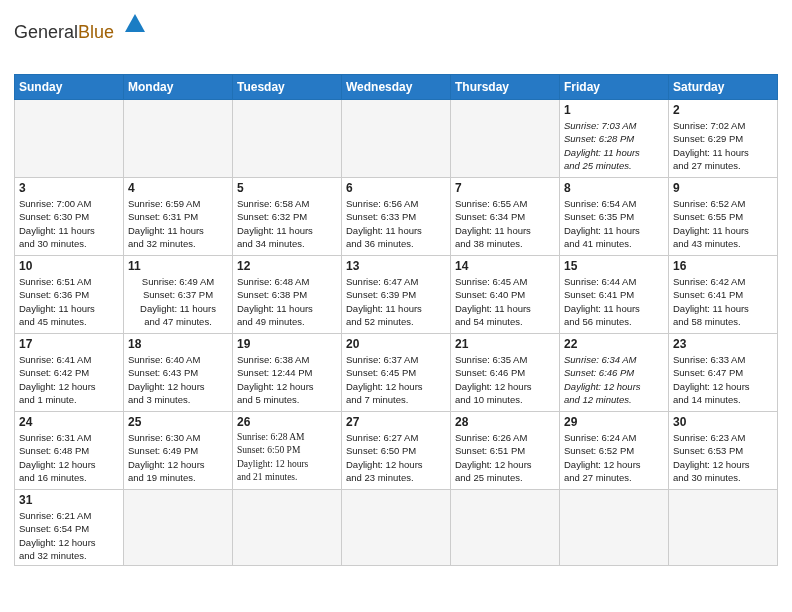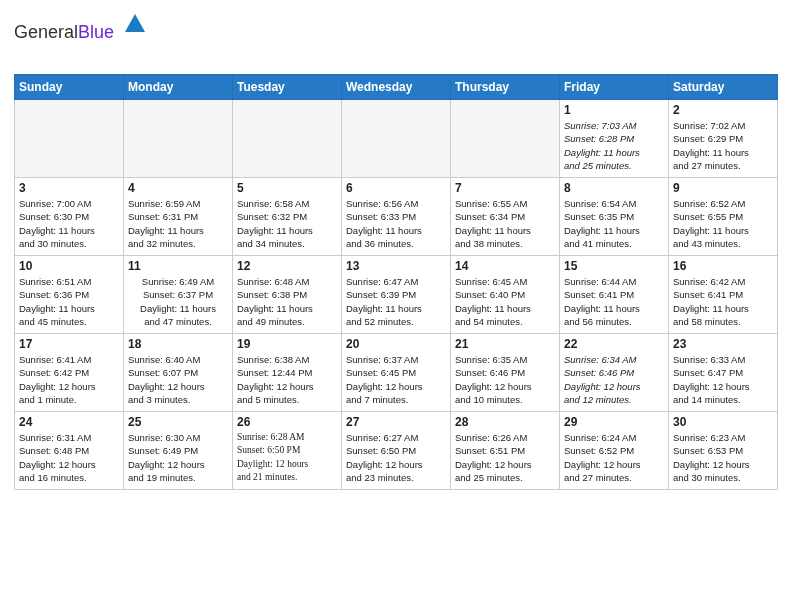--- a/index.html
+++ b/index.html
@@ -24,21 +24,21 @@
       display: flex;
       align-items: center;
       gap: 0px;
     }
     .logo-text {
       font-size: 18px;
       font-weight: normal;
       color: #333;
       line-height: 1;
     }
-    .logo-text span.blue { color: #6d28d9; }
+    .logo-text span.blue { color: #a16207; }
     .logo-icon {
       width: 28px;
       height: 28px;
       margin-left: 2px;
     }
     .title-block {
       text-align: right;
     }
     .month-title {
       font-size: 36px;
@@ -256,21 +256,21 @@
           <td>
             <span class="day-number">17</span>
             <div class="day-info" style="white-space: pre-line;">Sunrise: 6:41 AM
 Sunset: 6:42 PM
 Daylight: 12 hours
 and 1 minute.</div>
           </td>
           <td>
             <span class="day-number">18</span>
             <div class="day-info" style="white-space: pre-line;">Sunrise: 6:40 AM
-Sunset: 6:07 PM
+Sunset: 6:43 PM
 Daylight: 12 hours
 and 3 minutes.</div>
           </td>
           <td>
             <span class="day-number">19</span>
             <div class="day-info" style="white-space: pre-line;">Sunrise: 6:38 AM
 Sunset: 12:44 PM
 Daylight: 12 hours
 and 5 minutes.</div>
           </td>
@@ -346,16 +346,31 @@
 Daylight: 12 hours
 and 27 minutes.</div>
           </td>
           <td>
             <span class="day-number">30</span>
             <div class="day-info" style="white-space: pre-line;">Sunrise: 6:23 AM
 Sunset: 6:53 PM
 Daylight: 12 hours
 and 30 minutes.</div>
           </td>
+        </tr>
+        <tr>
+          <td class="last-row">
+            <span class="day-number">31</span>
+            <div class="day-info" style="white-space: pre-line;">Sunrise: 6:21 AM
+Sunset: 6:54 PM
+Daylight: 12 hours
+and 32 minutes.</div>
+          </td>
+          <td class="last-row empty"></td>
+          <td class="last-row empty"></td>
+          <td class="last-row empty"></td>
+          <td class="last-row empty"></td>
+          <td class="last-row empty"></td>
+          <td class="last-row empty"></td>
         </tr>
       </tbody>
   </table>
 </div>
 
 </body></html>

